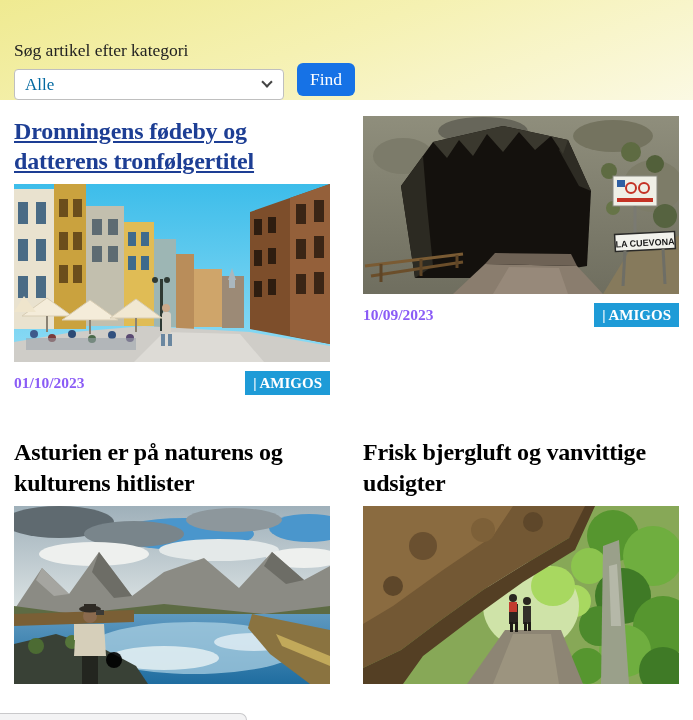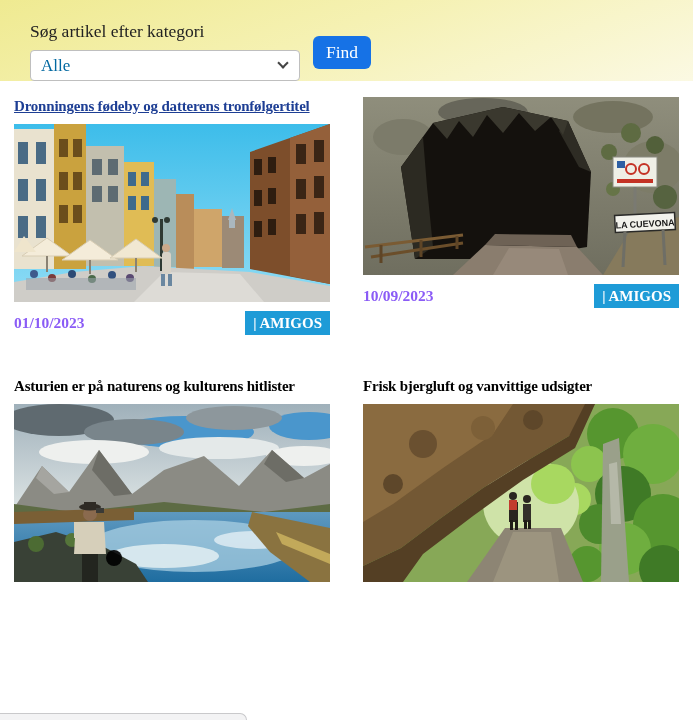--- a/index.html
+++ b/index.html
@@ -5,21 +5,21 @@
   * { box-sizing: border-box; }
   html, body { margin: 0; padding: 0; }
   body {
     width: 693px; height: 720px; overflow: hidden; position: relative;
     background: #ffffff;
     font-family: "Liberation Serif", "DejaVu Serif", serif;
   }
 
   
   .filter-bar {
-    height: 81px; padding: 9px 30px 0;
+    height: 100px; padding: 9px 14px 0;
     background: linear-gradient(160deg, #efea91 0%, #f5f1b2 45%, #fbf9e3 100%);
     display: flex; align-items: flex-end; gap: 13px;
   }
   .filter-group { display: flex; flex-direction: column; }
   .filter-label { font-size: 17.5px; color: #222222; margin-bottom: 9px; line-height: 1.1; }
   .select-wrap { position: relative; width: 270px; }
   .select-wrap select {
     width: 100%; height: 31px; appearance: none; -webkit-appearance: none;
     border: 1px solid #bfbfbf; border-radius: 4px; background: #ffffff;
     font-family: "Liberation Serif", "DejaVu Serif", serif;
@@ -27,31 +27,31 @@
   }
   .chevron {
     position: absolute; right: 13px; top: 9px; width: 8px; height: 8px;
     border-right: 2px solid #444; border-bottom: 2px solid #444;
     transform: rotate(45deg); pointer-events: none;
   }
   .find-btn {
     height: 33px; padding: 0 13px; border: none; border-radius: 6px;
     background: #1672e6; color: #ffffff; font-size: 17.5px;
     font-family: "Liberation Serif", "DejaVu Serif", serif;
-    cursor: pointer; margin-bottom: 12px;
+    cursor: pointer; margin-bottom: 4px;
   }
 
   
   .article-grid {
     padding: 16px 14px 0;
     display: grid; grid-template-columns: 316px 316px;
     column-gap: 33px; row-gap: 42px; align-items: start;
   }
   .card-title {
-    font-size: 15px; font-weight: bold; color: #000000;
+    font-size: 24px; font-weight: bold; color: #000000;
     line-height: 1.26; margin: 0 0 8px; letter-spacing: -0.2px;
   }
   .card-title a { color: #1d3e94; text-decoration: underline; }
   .photo { width: 316px; height: 178px; display: block; margin: 0 0 9px; }
   .summary { font-size: 17.5px; line-height: 1.33; color: #1f1f1f; margin: 0 0 13px; }
   .meta { display: flex; justify-content: space-between; align-items: center; }
   .date { font-weight: bold; font-size: 15.5px; color: #8b5cf6; }
   .badge {
     background: #1e9bd7; color: #ffffff; font-weight: bold;
     font-size: 15px; padding: 3px 8px; line-height: 1.2; text-decoration: none;

